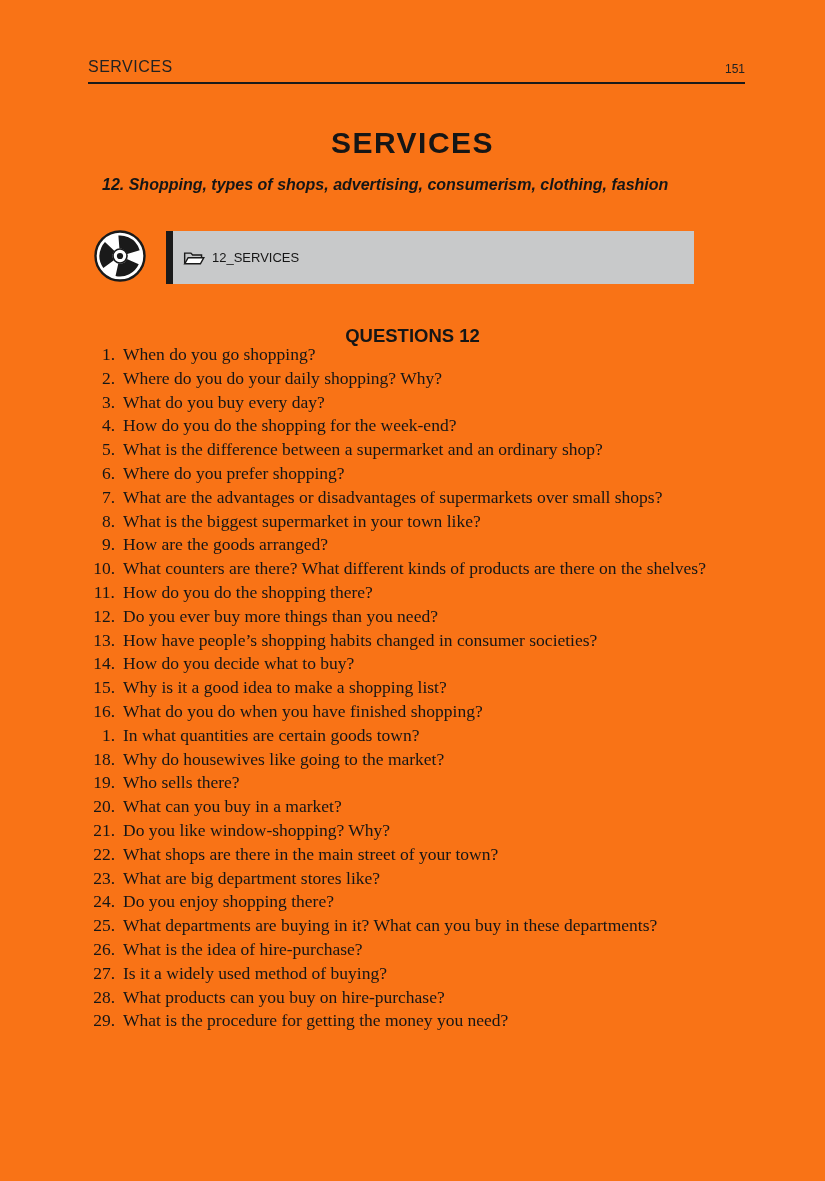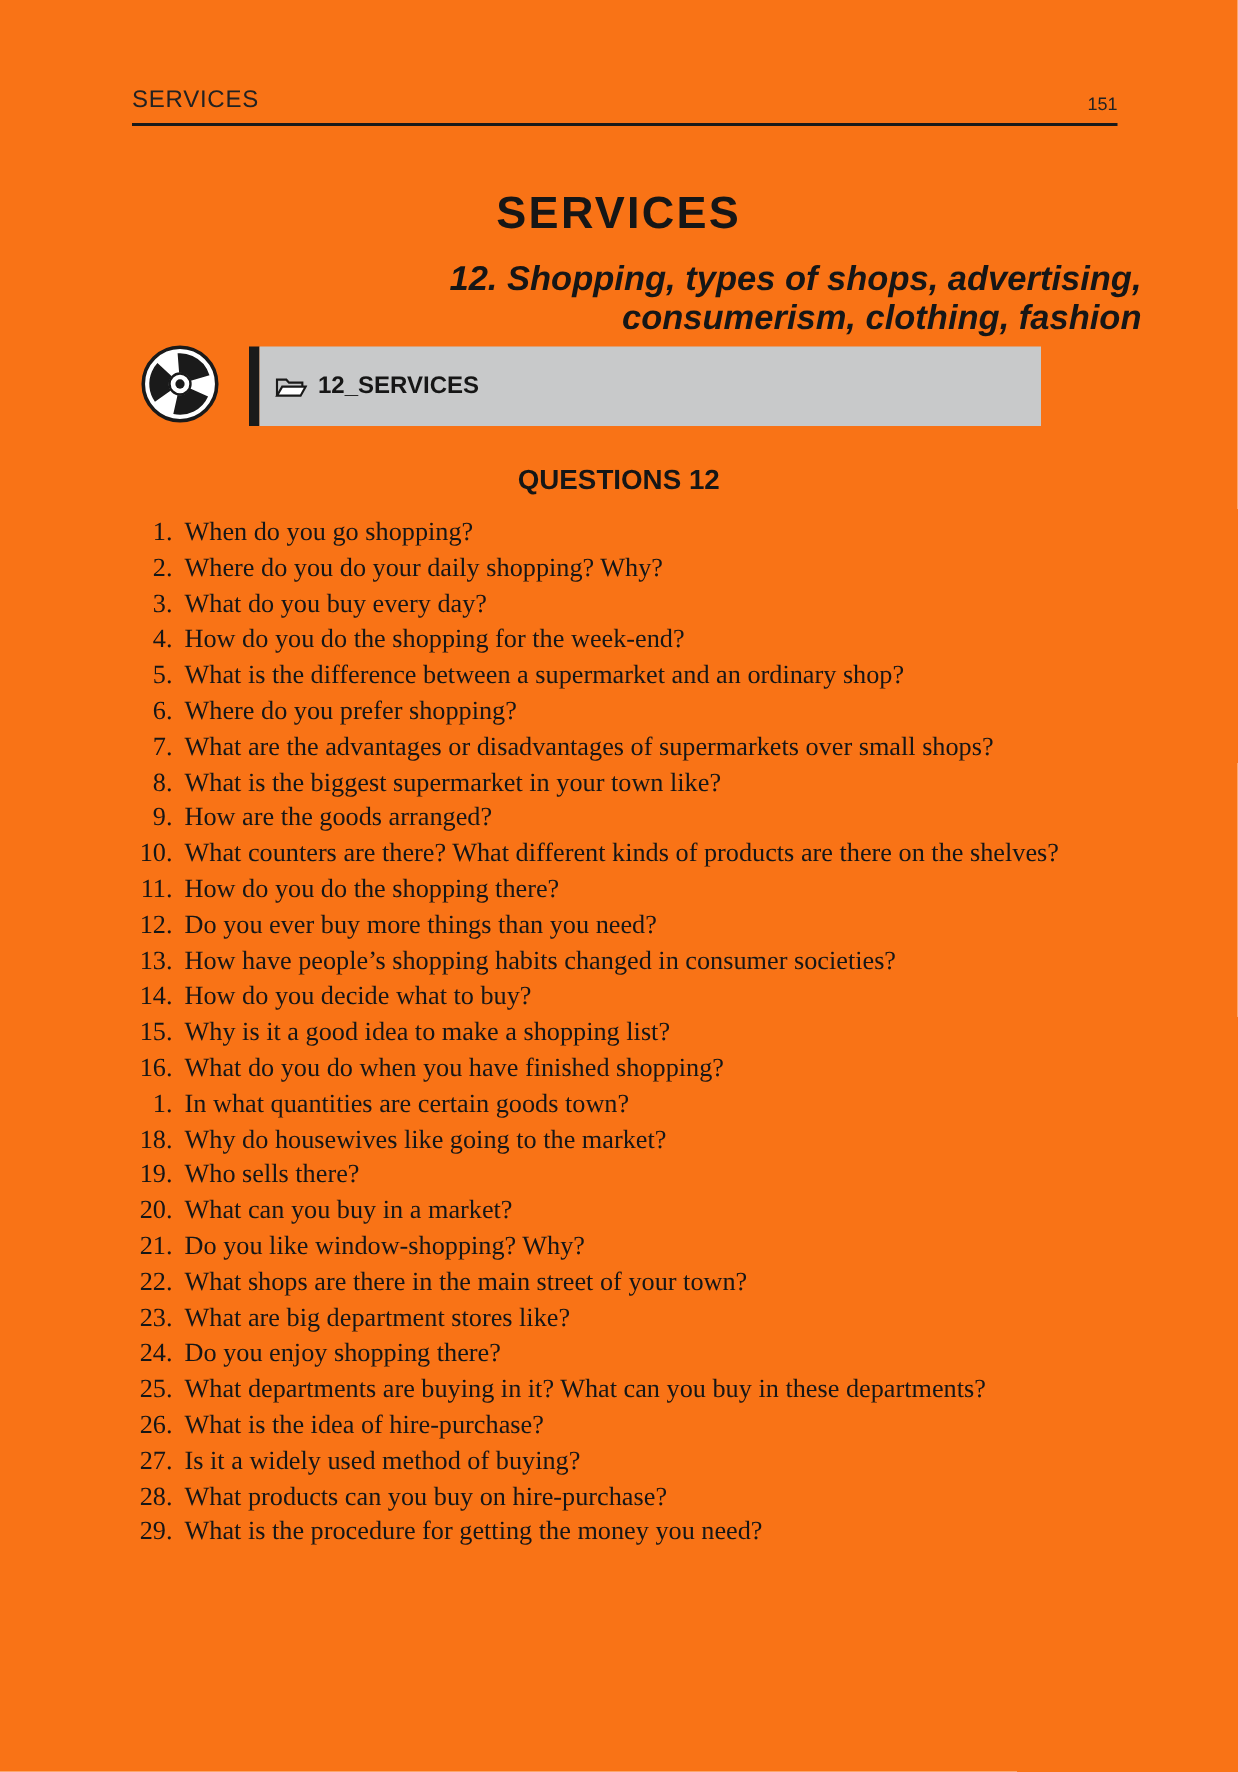--- a/index.html
+++ b/index.html
@@ -25,41 +25,41 @@
 
   
   .chapter-title {
     position: absolute; left: 0; top: 126px; width: 825px;
     text-align: center;
     font-size: 30px; font-weight: bold; letter-spacing: 1.5px;
     color: #161616;
   }
   .chapter-subtitle {
     position: absolute; left: 102px; top: 172px; width: 620px;
-    text-align: right;
-    font-size: 23px; font-weight: bold; font-style: italic;
-    line-height: 26px; color: #161616; margin-left: 39px;
+    text-align: left;
+    font-size: 16px; font-weight: bold; font-style: italic;
+    line-height: 26px; color: #161616;
   }
 
   
   .audio-row { position: absolute; left: 93px; top: 231px; display: flex; align-items: flex-start; }
   .cd-wrap { width: 54px; height: 54px; margin-top: -2px; }
   .audio-bar { width: 7px; height: 53px; background: #1a1a1a; margin-left: 19px; }
   .audio-box {
     width: 521px; height: 53px; background: #c8c9ca;
     padding-left: 10px; box-sizing: border-box;
     display: flex; flex-direction: column; justify-content: center;
   }
-  .audio-line1 { display: flex; align-items: center; gap: 7px; font-size: 16px; font-weight: bold; color: #161616; }
+  .audio-line1 { display: flex; align-items: center; gap: 7px; font-size: 13px; font-weight: normal; color: #161616; }
   .audio-line2 { display: flex; align-items: center; gap: 7px; font-size: 16px; color: #222; margin-left: 26px; margin-top: 2px; }
   .audio-sep { font-size: 17px; padding: 0 4px; color: #333; }
 
   
   .section-heading {
-    position: absolute; left: 0; top: 309px; width: 825px;
+    position: absolute; left: 0; top: 325px; width: 825px;
     text-align: center; font-size: 18.5px; font-weight: bold; color: #161616;
   }
   .question-list {
     position: absolute; left: 85px; top: 343px; width: 660px;
     font-family: "Liberation Serif", serif;
     font-size: 17.5px; line-height: 23.8px; color: #161616;
   }
   .q-row { display: flex; }
   .q-num { flex: 0 0 30px; text-align: right; margin-right: 8px; }
   .q-text { flex: 1; }

